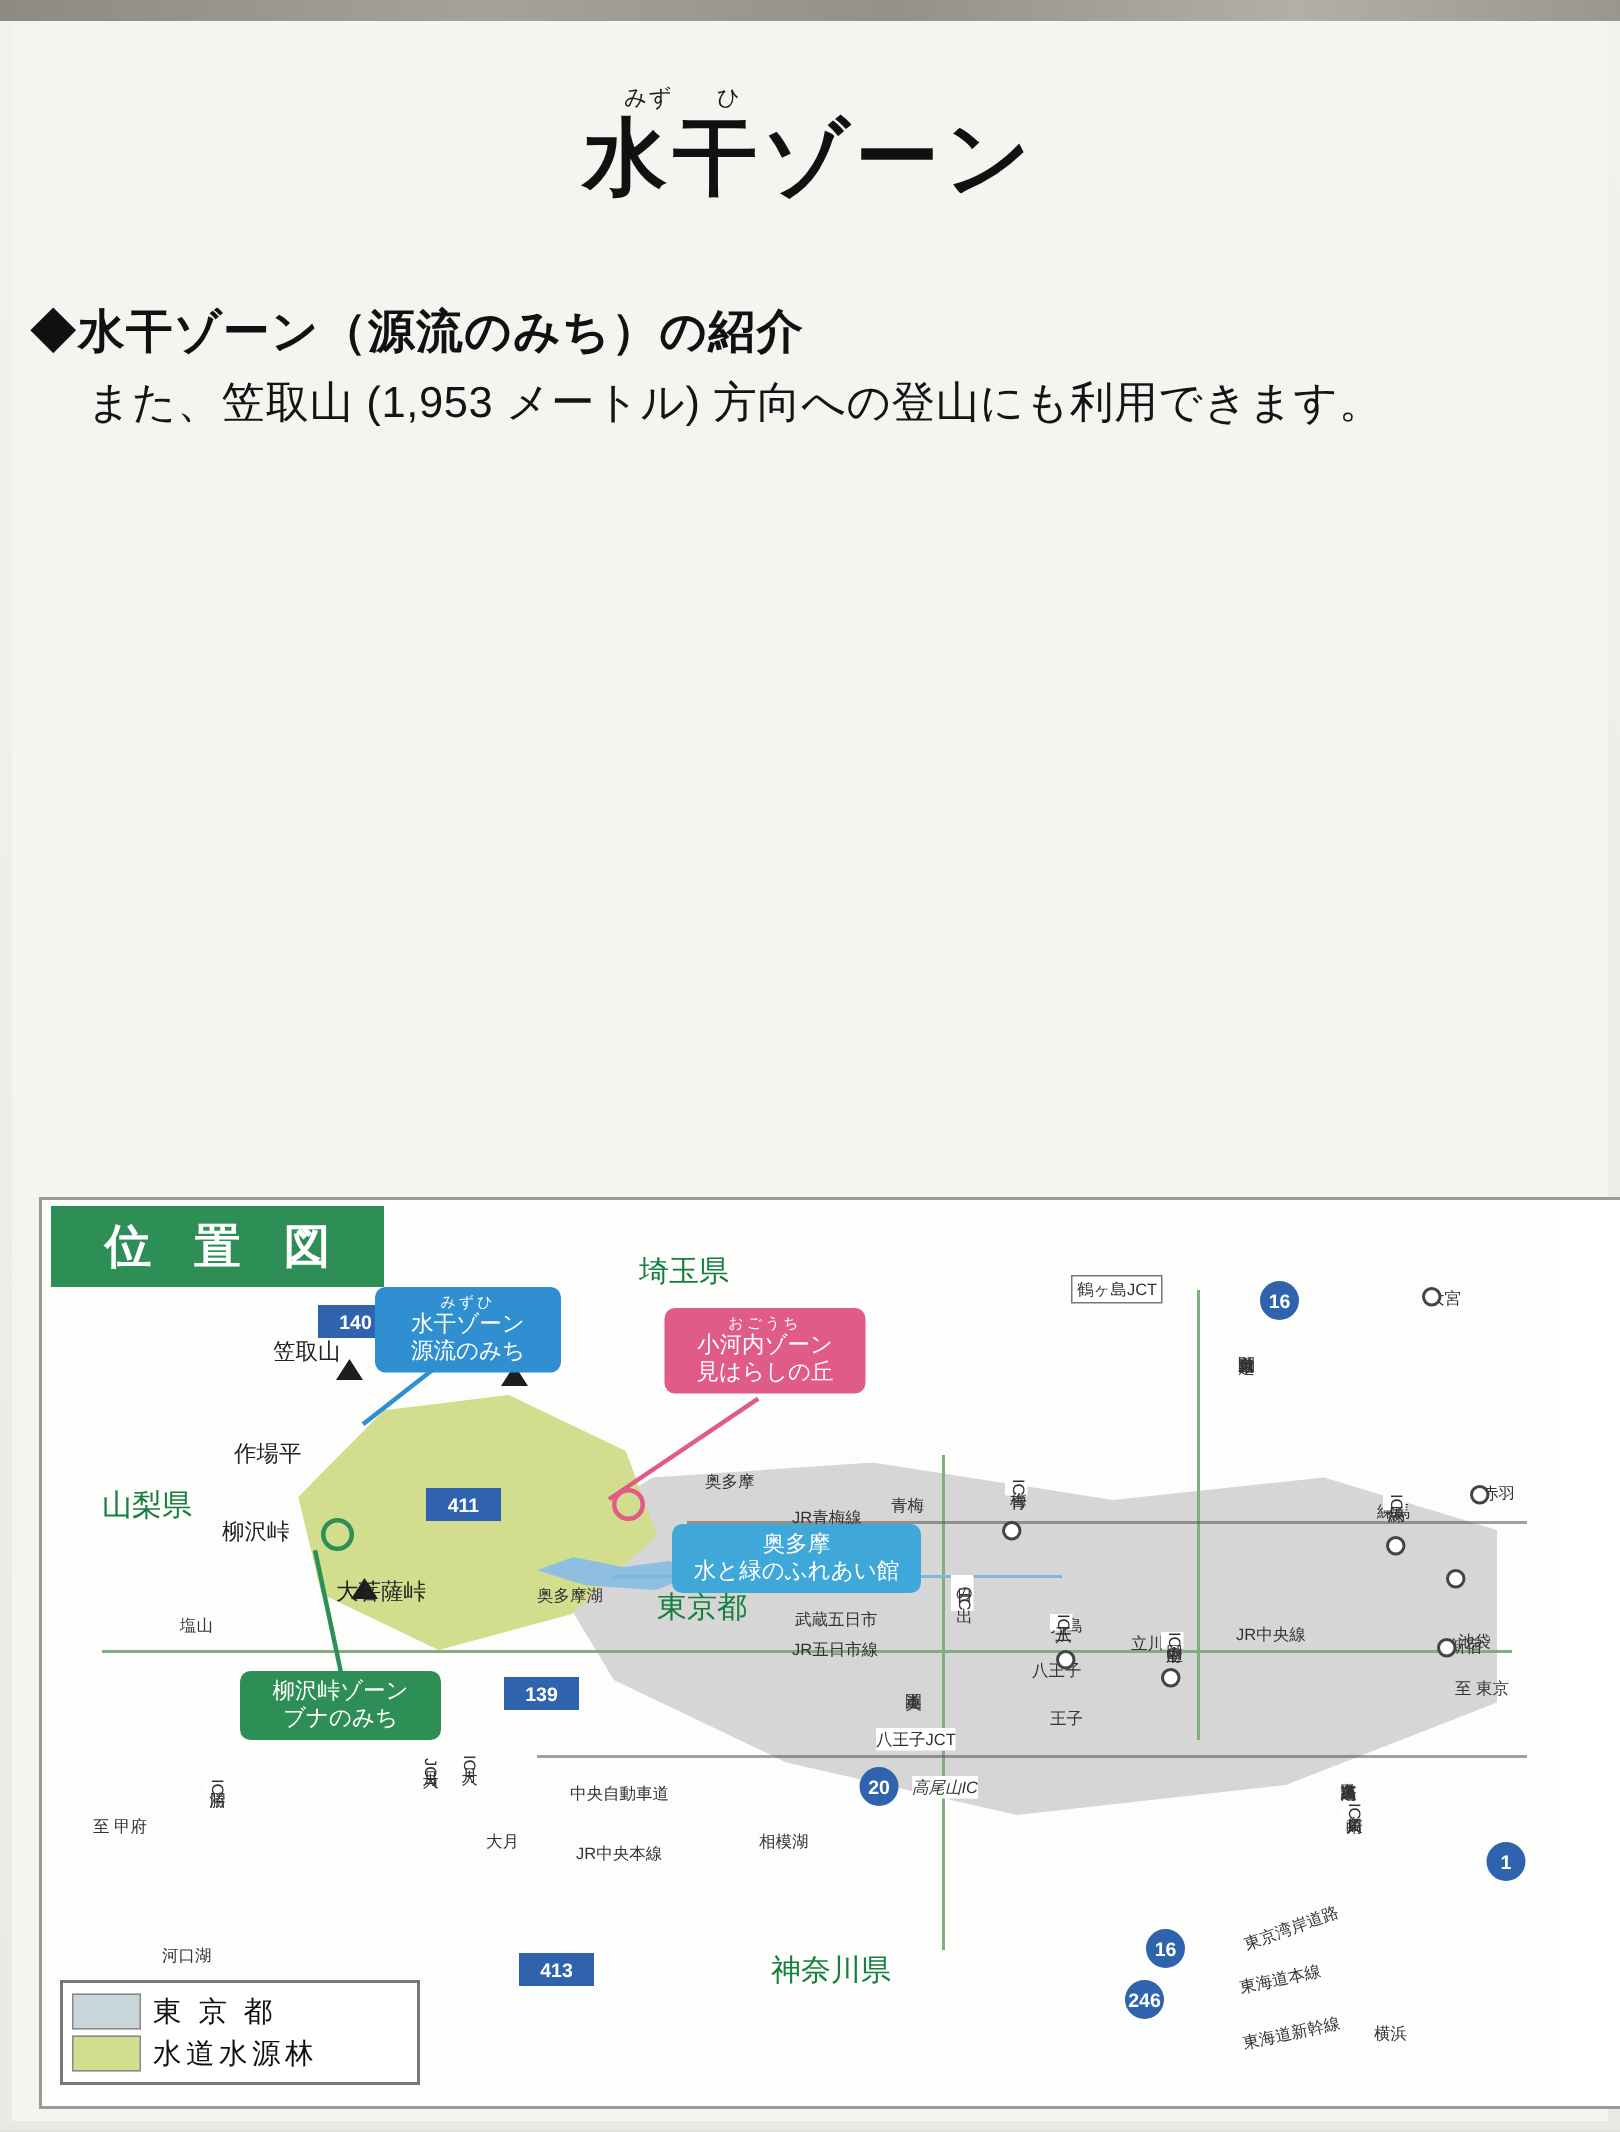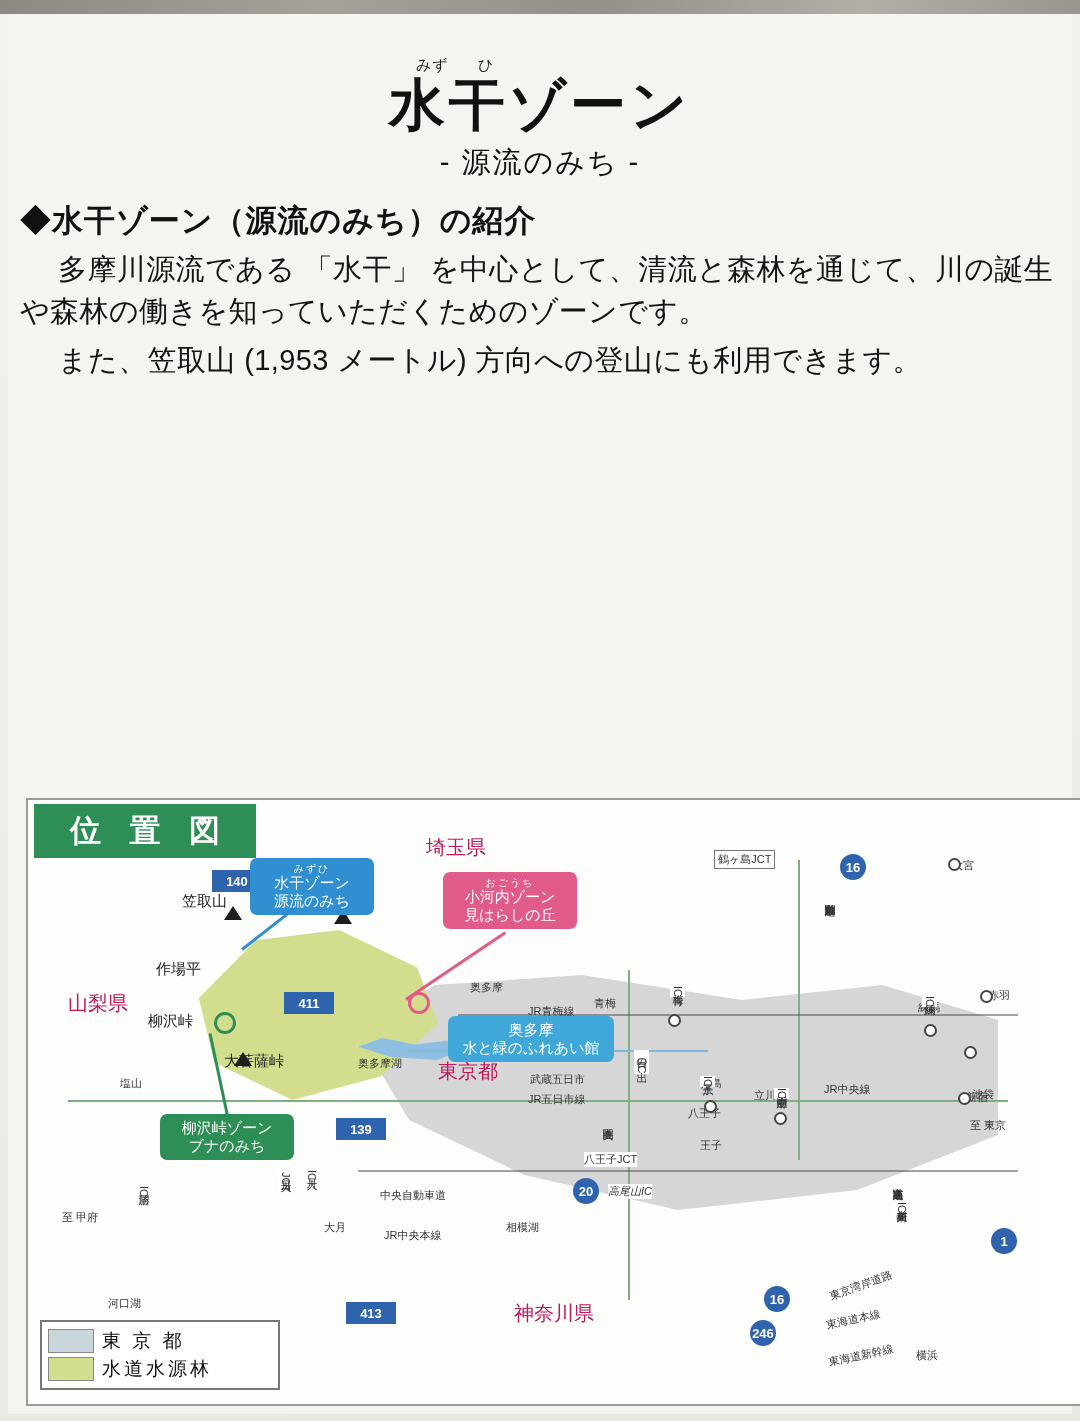--- a/index.html
+++ b/index.html
@@ -164,21 +164,21 @@
     height: 2px;
   }
   .map-label {
     position: absolute;
     font-size: 15px;
     color: #222;
     white-space: nowrap;
   }
   .map-label.pref {
     font-size: 20px;
-    color: #be185d;
+    color: #15803d;
     font-family: Liberation Serif, serif;
   }
   .map-label.small {
     font-size: 11px;
     color: #333;
   }
   .shield {
     position: absolute;
     width: 50px; height: 22px;
     border-radius: 0;
@@ -278,26 +278,24 @@
   <div class="screw"></div>
 
   <div class="sheet">
 
     <div class="title-wrap">
       <div class="ruby-row">
         <span class="ruby r1">みず</span>
         <span class="ruby r2">ひ</span>
       </div>
       <div class="main-title">水干ゾーン</div>
-      <div class="sub-title">- 源流のみち -</div>
     </div>
 
     <div class="section" style="top:186px;">
       <div class="sec-head">◆水干ゾーン（源流のみち）の紹介</div>
-      <div class="para indent">多摩川源流である 「水干」 を中心として、清流と森林を通じて、川の誕生や森林の働きを知っていただくためのゾーンです。</div>
       <div class="para indent">また、笠取山 (1,953 メートル) 方向への登山にも利用できます。</div>
     </div>
 
 
     <div class="map-panel">
       <div class="map-canvas">
 
         <div class="region-gray" style="left:330px; top:160px; width:640px; height:250px; clip-path: polygon(0% 30%, 12% 10%, 35% 6%, 60% 16%, 82% 10%, 100% 24%, 100% 70%, 78% 92%, 50% 100%, 26% 86%, 8% 64%);"></div>
         <div class="region-green" style="left:150px; top:130px; width:260px; height:170px; clip-path: polygon(8% 40%, 30% 6%, 62% 0%, 92% 22%, 100% 55%, 78% 86%, 44% 100%, 14% 78%);"></div>
         <div class="lake" style="left:330px; top:238px; width:110px; height:22px; clip-path: polygon(0% 40%, 22% 0%, 52% 30%, 80% 12%, 100% 46%, 72% 100%, 30% 86%);"></div>

